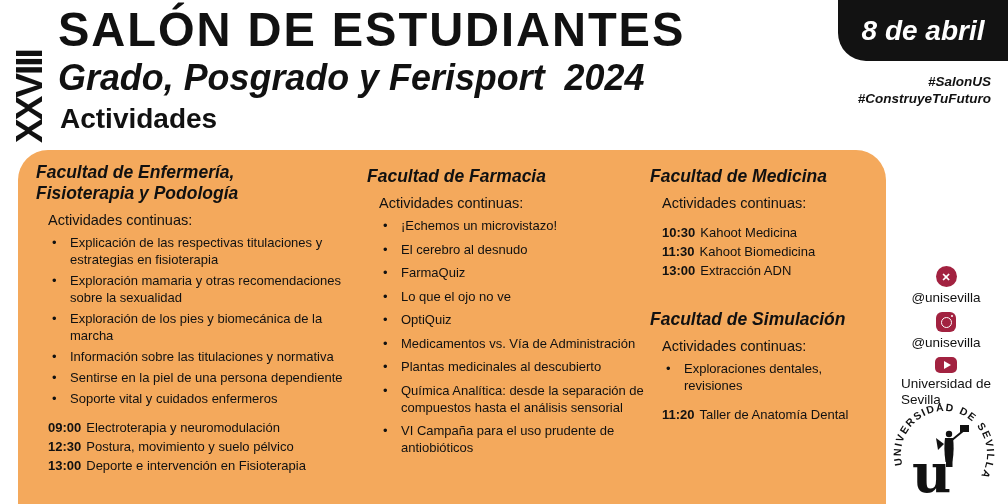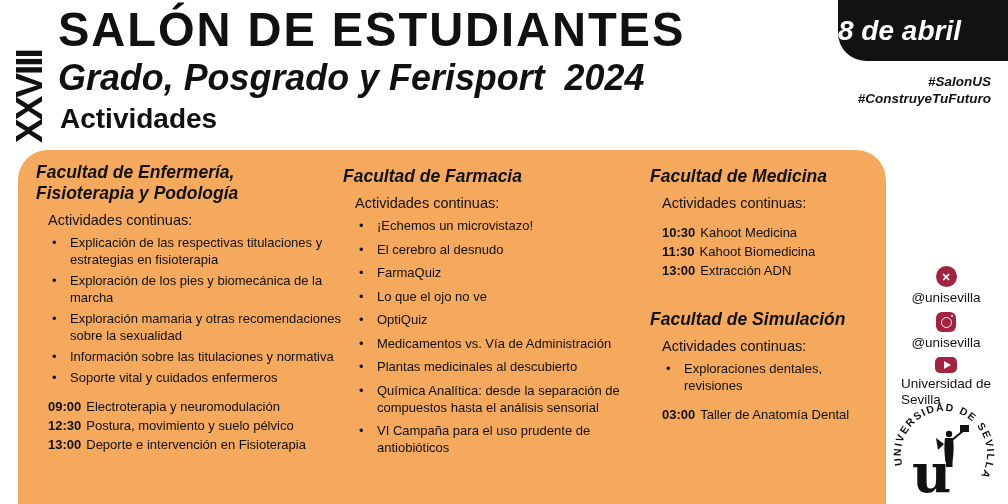--- a/index.html
+++ b/index.html
@@ -24,35 +24,35 @@
     font-size:37px;font-weight:bold;font-style:italic;line-height:42px;
     white-space:pre;transform:scaleX(0.97);transform-origin:left;
   }
   .section-title{
     position:absolute;left:60px;top:103px;
     font-size:28px;font-weight:bold;line-height:32px;
   }
   .date-badge{
     position:absolute;left:838px;top:0;width:170px;height:61px;
     background:#121212;border-radius:0 0 0 28px;
-    display:flex;align-items:center;
+    display:flex;align-items:center;justify-content:center;
     color:#fff;font-size:28px;font-weight:bold;font-style:italic;
   }
   .hashtags{
     position:absolute;right:17px;top:73px;text-align:right;
     font-size:13.5px;font-weight:bold;font-style:italic;line-height:17px;
   }
   
   .panel{
     position:absolute;left:18px;top:150px;width:868px;height:401px;
     background:#F4A95C;border-radius:30px;
   }
   .col{position:absolute;}
   .col-1{left:18px;top:12px;width:312px;}
-  .col-2{left:325px;top:16px;width:300px;}
+  .col-2{left:349px;top:16px;width:300px;}
   .col-3{left:632px;top:16px;width:230px;}
   .faculty-name{
     margin:0 0 8px 0;font-size:17.5px;font-weight:bold;font-style:italic;
     line-height:21px;white-space:pre-line;
   }
   .cont-label{margin:0 0 5px 12px;font-size:14.5px;font-weight:normal;line-height:17px;}
   .act-list{list-style:none;margin:0 0 0 12px;padding:0;font-size:13px;line-height:17px;}
   .act-list li{position:relative;padding-left:22px;margin-bottom:4px;}
   .act-list li::before{content:"\2022";position:absolute;left:4px;top:0;}
   .act-list.roomy li{margin-bottom:6.5px;}
@@ -94,23 +94,24 @@
 
 <div class="panel" style="background: rgb(244, 169, 92);">
 
   <div class="col col-1">
     <div class="fac-block">
       <h2 class="faculty-name">Facultad de Enfermería,
 Fisioterapia y Podología</h2>
       <h3 class="cont-label">Actividades continuas:</h3>
       <ul class="act-list">
         <li>Explicación de las respectivas titulaciones y estrategias en fisioterapia</li>
+        <li>Exploración mamaria y otras recomendaciones sobre la sexualidad</li>
         <li>Exploración de los pies y biomecánica de la marcha</li>
-        <li>Exploración mamaria y otras recomendaciones sobre la sexualidad</li>
         <li>Información sobre las titulaciones y normativa</li>
+        <li>Sentirse en la piel de una persona dependiente</li>
         <li>Soporte vital y cuidados enfermeros</li>
       </ul>
       <div class="sched">
         <div class="sched-row"><span class="time">09:00</span><span>Electroterapia y neuromodulación</span></div>
         <div class="sched-row"><span class="time">12:30</span><span>Postura, movimiento y suelo pélvico</span></div>
         <div class="sched-row"><span class="time">13:00</span><span>Deporte e intervención en Fisioterapia</span></div>
       </div>
     </div>
   </div>
 
@@ -143,21 +144,21 @@
       </div>
     </div>
 
     <div class="fac-block">
       <h2 class="faculty-name">Facultad de Simulación</h2>
       <h3 class="cont-label">Actividades continuas:</h3>
       <ul class="act-list">
         <li>Exploraciones dentales, revisiones</li>
       </ul>
       <div class="sched">
-        <div class="sched-row"><span class="time">03:00</span><span>Taller de Anatomía Dental</span></div>
+        <div class="sched-row"><span class="time">11:20</span><span>Taller de Anatomía Dental</span></div>
       </div>
     </div>
   </div>
 </div>
 
 <div class="social">
   <div class="si si-x" style="background: rgb(162, 34, 64);">✕</div>
   <div class="handle">@unisevilla</div>
 
   <div class="si si-ig" style="background: rgb(162, 34, 64);">

